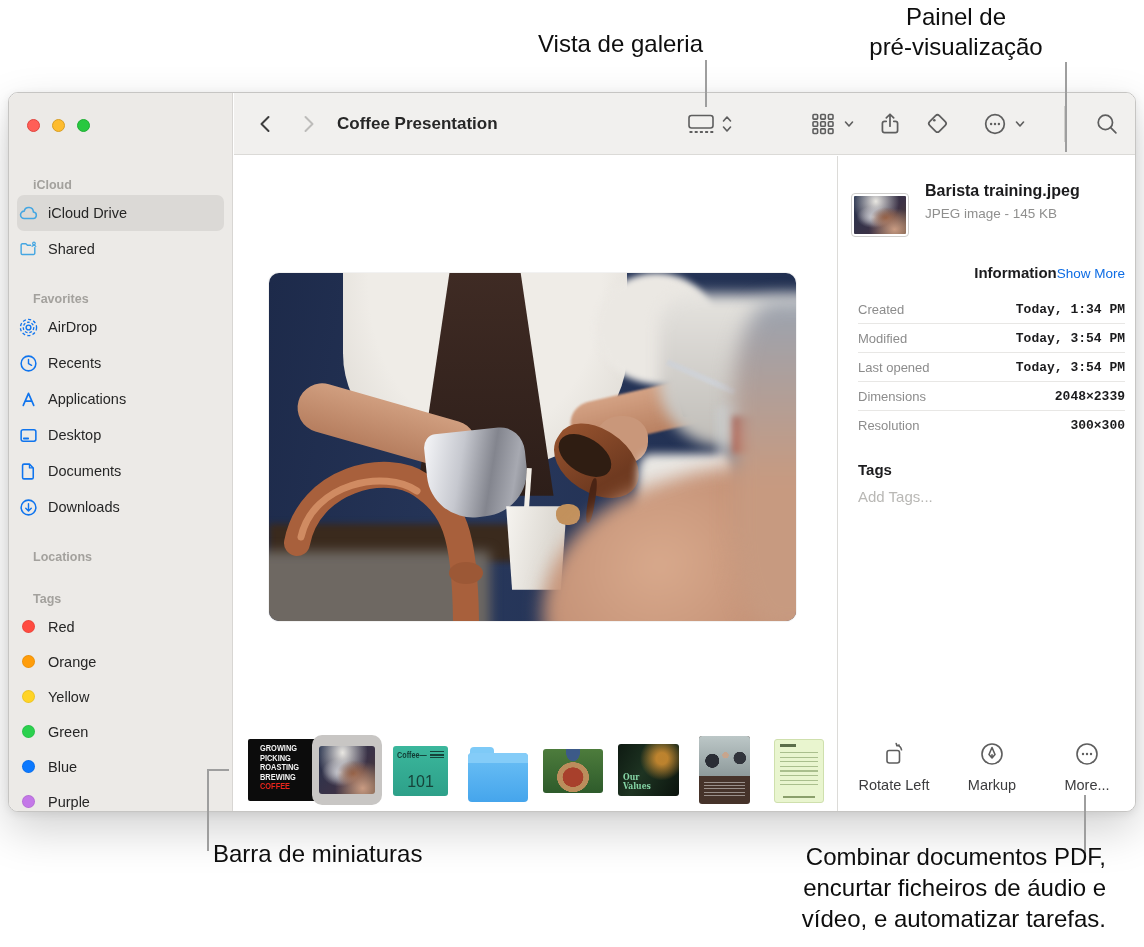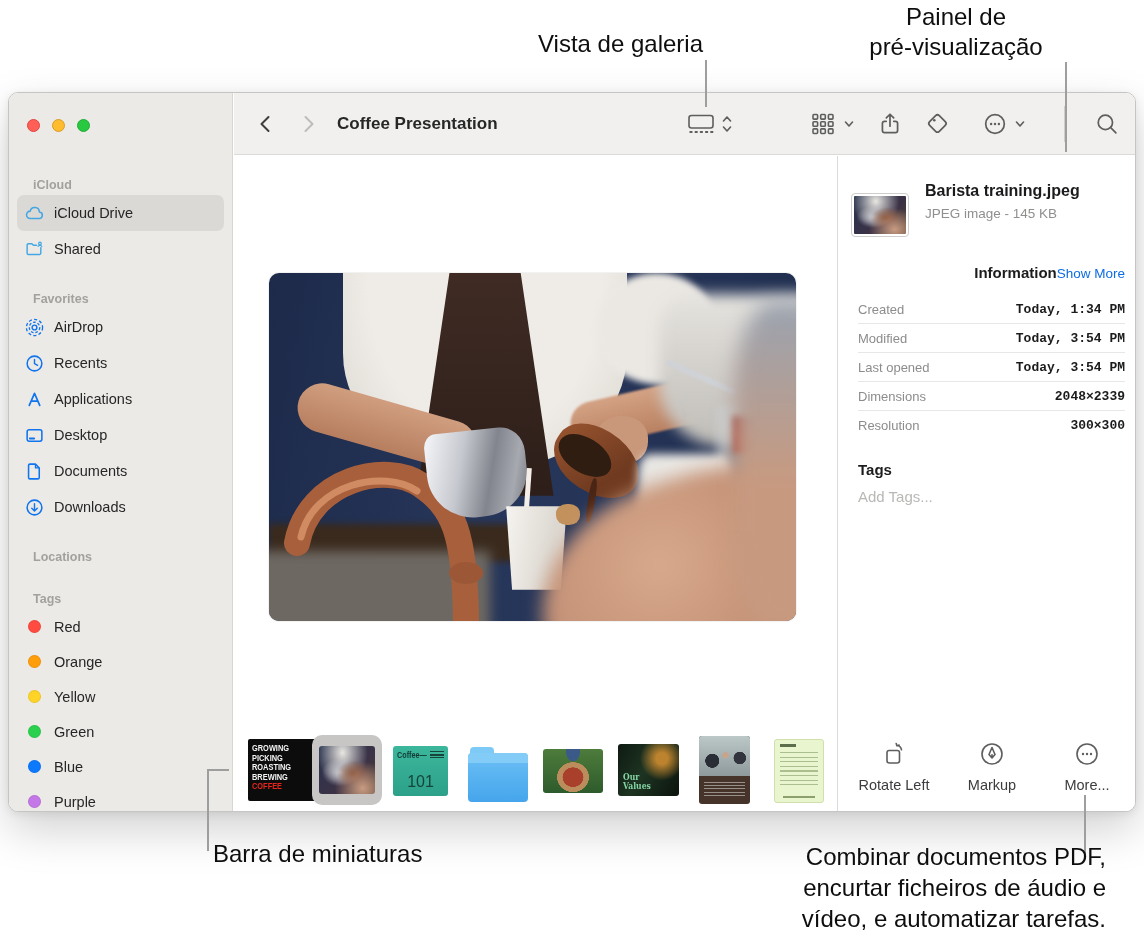--- a/index.html
+++ b/index.html
@@ -23,21 +23,21 @@
   .sidebar { position:absolute; left:0; top:0; width:224px; height:100%; background:#eceae7;
              border-right:1px solid #d8d6d3; padding-top:60px; }
   .traffic { position:absolute; top:26px; left:18px; display:flex; gap:12px; }
   .tl { width:13px; height:13px; border-radius:50%; }
   .tl.red { background:#ff5f57; border:0.5px solid #e0443e; }
   .tl.yellow { background:#febc2e; border:0.5px solid #d89e24; }
   .tl.green { background:#28c840; border:0.5px solid #1eae33; }
   .sb-section { margin-top:22px; }
   .sb-section:first-of-type { margin-top:0; }
   .sb-header { height:20px; font-size:12.5px; font-weight:700; color:#a3a19d; padding-left:24px; line-height:20px; }
-  .sb-item { height:36px; margin:0 8px; padding-left:6px; display:flex; align-items:center; gap:9px;
+  .sb-item { height:36px; margin:0 8px; display:flex; align-items:center; gap:9px;
              border-radius:7px; font-size:14.5px; color:#262626; cursor:default; }
   .sb-item.selected { background:#dbd9d6; }
   .sb-ic { width:22px; height:22px; display:flex; align-items:center; justify-content:center; flex:0 0 22px; }
   .tag-item { height:35px; }
   .tag-dot { width:13px; height:13px; border-radius:50%; margin:0 4.5px; box-shadow:inset 0 0 0 1px rgba(0,0,0,.08); }
 
   
   .toolbar { position:absolute; left:225px; top:0; right:0; height:62px; background:#f1f0ee; border-bottom:1px solid #dbdad7;text-decoration:underline; }
   .tb { position:absolute; top:0; height:62px; display:flex; align-items:center; color:#5e5e5e; }
   .tb-title { font-size:17px; font-weight:700; color:#272727; }
@@ -55,21 +55,21 @@
   .thumb { position:absolute; border-radius:3px; overflow:hidden; }
   .sel-bg { position:absolute; left:78px; top:579px; width:70px; height:70px; background:#c8c6c4; border-radius:10px; }
   .mini-photo {
     background:
       radial-gradient(ellipse at 78% 88%, #c99b82 0%, rgba(201,155,130,0) 45%),
       radial-gradient(ellipse at 62% 58%, #7a4226 0%, rgba(122,66,38,0) 35%),
       radial-gradient(ellipse at 38% 55%, #cfd0d6 0%, rgba(207,208,214,0) 38%),
       radial-gradient(ellipse at 42% 14%, #e9e7e2 0%, rgba(233,231,226,0) 55%),
       linear-gradient(135deg,#26334f,#3c3246 60%,#54412f);
   }
-  .poster { left:14px; top:583px; width:68px; height:62px; background:#0c0c0c; padding:4px 4px; border-radius:2px; }
+  .poster { left:14px; top:583px; width:68px; height:62px; background:#0c0c0c; padding:4px 12px; border-radius:2px; }
   .poster-line { font-size:9.5px; line-height:9.6px; font-weight:700; color:#f4f4f4; transform:scaleX(.78); transform-origin:0 50%; white-space:nowrap; }
   .poster-line.red { color:#e8251c; }
   .teal { left:159px; top:590px; width:55px; height:50px; background:linear-gradient(#3bb79c,#2da089); }
   .teal-title { position:absolute; left:4px; top:4px; font-size:8.5px; font-weight:700; color:#123a33; transform:scaleX(.85); transform-origin:0 0; }
   .teal-num { position:absolute; left:0; right:0; bottom:5px; text-align:center; font-size:16px; color:#16443b; }
   .teal-lines { position:absolute; right:4px; top:5px; width:14px; height:7px;
                 background:repeating-linear-gradient(#16443b 0 1.4px, transparent 1.4px 3.2px); }
   .folder { left:234px; top:589px; width:60px; height:57px; }
   .folder-tab { position:absolute; left:2px; top:2px; width:24px; height:12px; background:#7ecaf7; border-radius:4px 4px 0 0; }
   .folder-body { position:absolute; left:0; top:8px; width:60px; height:49px; background:linear-gradient(#6cc0f5,#45a5ec); border-radius:4px; }

